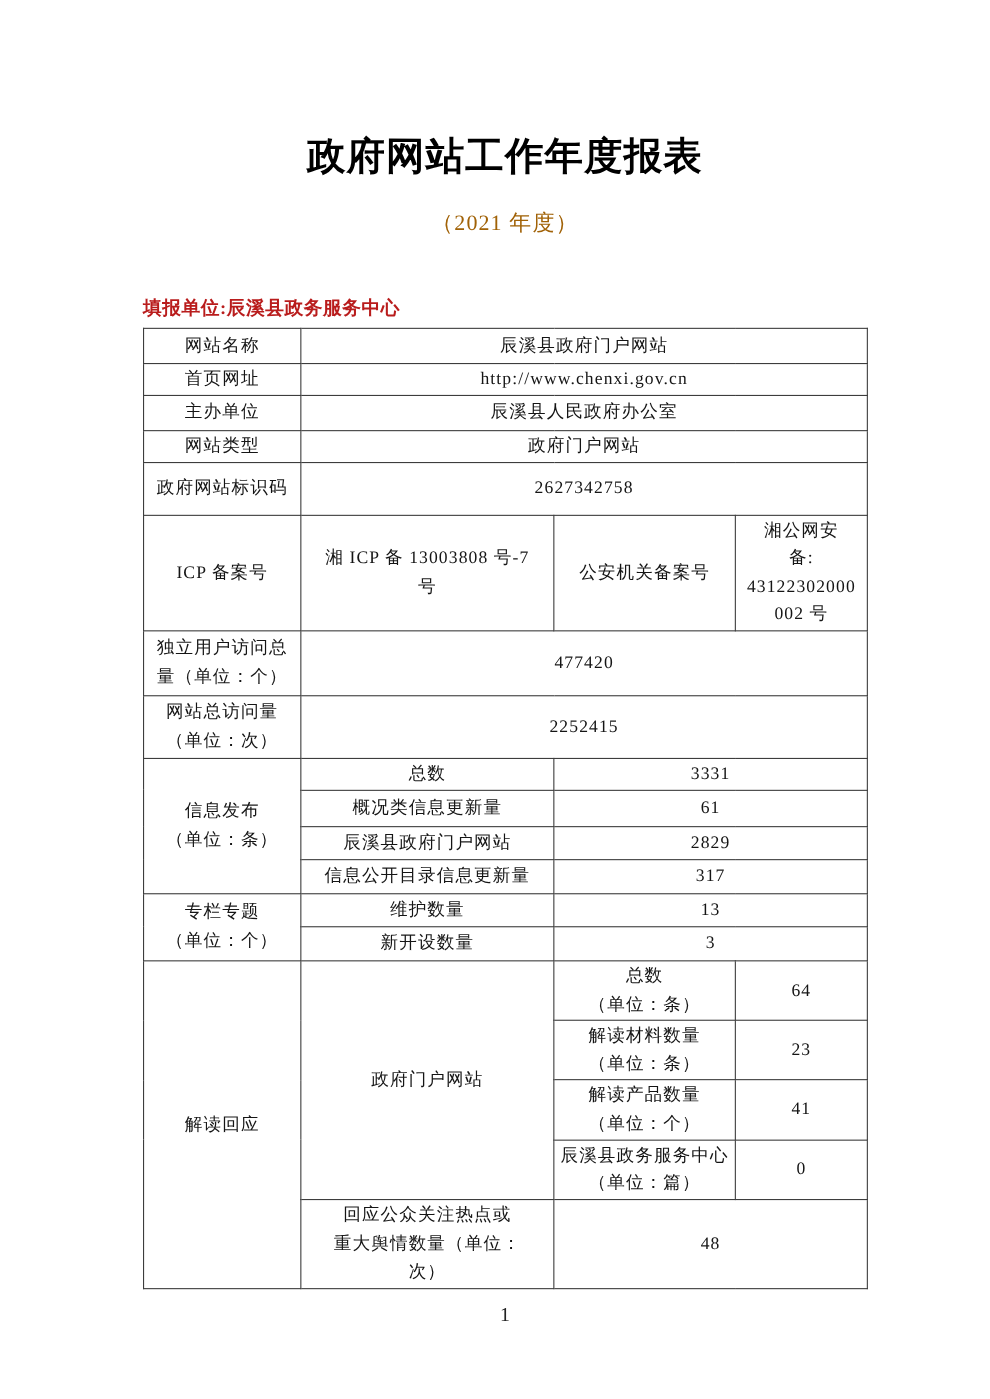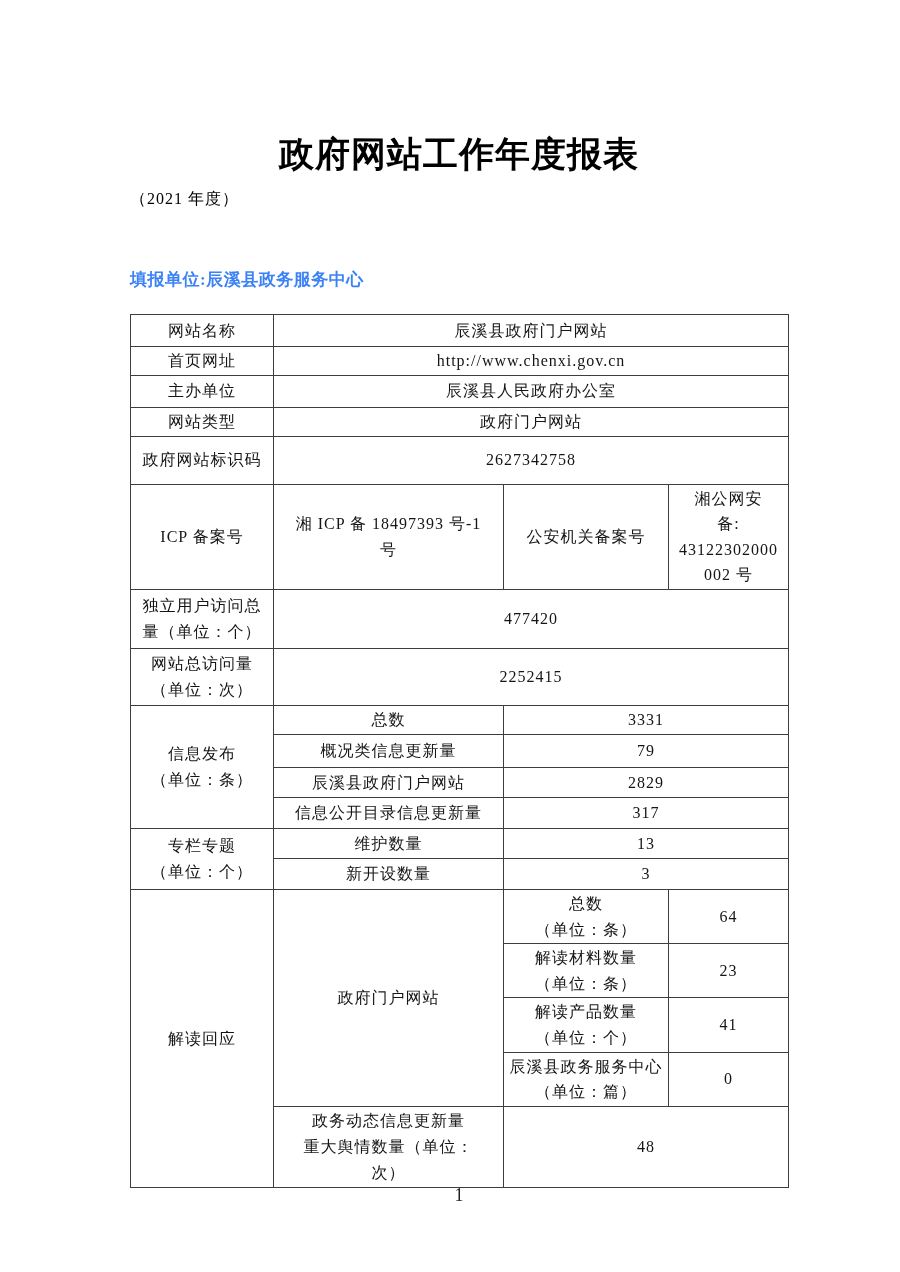--- a/index.html
+++ b/index.html
@@ -14,40 +14,40 @@
   }
   .doc-title {
     position: absolute;
     top: 119px; left: 130px; width: 658px;
     text-align: center;
     font-family: "Liberation Sans", "DejaVu Sans", sans-serif;
     font-weight: 700;
     font-size: 35px;
     letter-spacing: 1px;
     color: #000000;
-    margin-top: 12px;
   }
   .doc-subtitle {
     position: absolute;
     top: 189px; left: 130px; width: 658px;
-    font-size: 16px;
+    text-align: center;
+    font-size: 20px;
     letter-spacing: 1px;
-    color: #000000;
+    color: #a16207;
   }
   .filing-line {
     position: absolute;
     top: 268px; left: 130px;
     font-size: 17px;
     font-weight: 700;
     letter-spacing: 0.5px;
-    color: #3b82f6;
+    color: #b91c1c;
   }
   table.report {
     position: absolute;
-    top: 314px; left: 130px;
+    top: 298px; left: 130px;
     width: 658px;
     border-collapse: collapse;
     table-layout: fixed;
   }
   table.report td {
     border: 1px solid #3d3d3d;
     text-align: center;
     vertical-align: middle;
     font-size: 16px;
     letter-spacing: 1px;
@@ -99,21 +99,21 @@
       <tr style="height:29px">
         <td>网站类型</td>
         <td colspan="3">政府门户网站</td>
       </tr>
       <tr style="height:48px">
         <td>政府网站标识码</td>
         <td colspan="3">2627342758</td>
       </tr>
       <tr style="height:103px">
         <td>ICP 备案号</td>
-        <td class="ml">湘 ICP 备 18497393 号-1
+        <td class="ml">湘 ICP 备 13003808 号-7
 号</td>
         <td>公安机关备案号</td>
         <td class="ml">湘公网安
 备:
 43122302000
 002 号</td>
       </tr>
       <tr style="height:59px">
         <td class="ml">独立用户访问总
 量（单位：个）</td>
@@ -125,21 +125,21 @@
         <td colspan="3">2252415</td>
       </tr>
       <tr style="height:29px">
         <td rowspan="4" class="ml">信息发布
 （单位：条）</td>
         <td>总数</td>
         <td colspan="2">3331</td>
       </tr>
       <tr style="height:33px">
         <td>概况类信息更新量</td>
-        <td colspan="2">79</td>
+        <td colspan="2">61</td>
       </tr>
       <tr style="height:30px">
         <td>辰溪县政府门户网站</td>
         <td colspan="2">2829</td>
       </tr>
       <tr style="height:31px">
         <td>信息公开目录信息更新量</td>
         <td colspan="2">317</td>
       </tr>
       <tr style="height:30px">
@@ -168,21 +168,21 @@
         <td class="ml">解读产品数量
 （单位：个）</td>
         <td>41</td>
       </tr>
       <tr style="height:49px">
         <td class="ml">辰溪县政务服务中心
 （单位：篇）</td>
         <td>0</td>
       </tr>
       <tr style="height:81px">
-        <td class="ml">政务动态信息更新量
+        <td class="ml">回应公众关注热点或
 重大舆情数量（单位：
 次）</td>
         <td colspan="2">48</td>
       </tr>
     </tbody>
   </table>
 
   <div class="page-number">1</div>
 
 </div>

